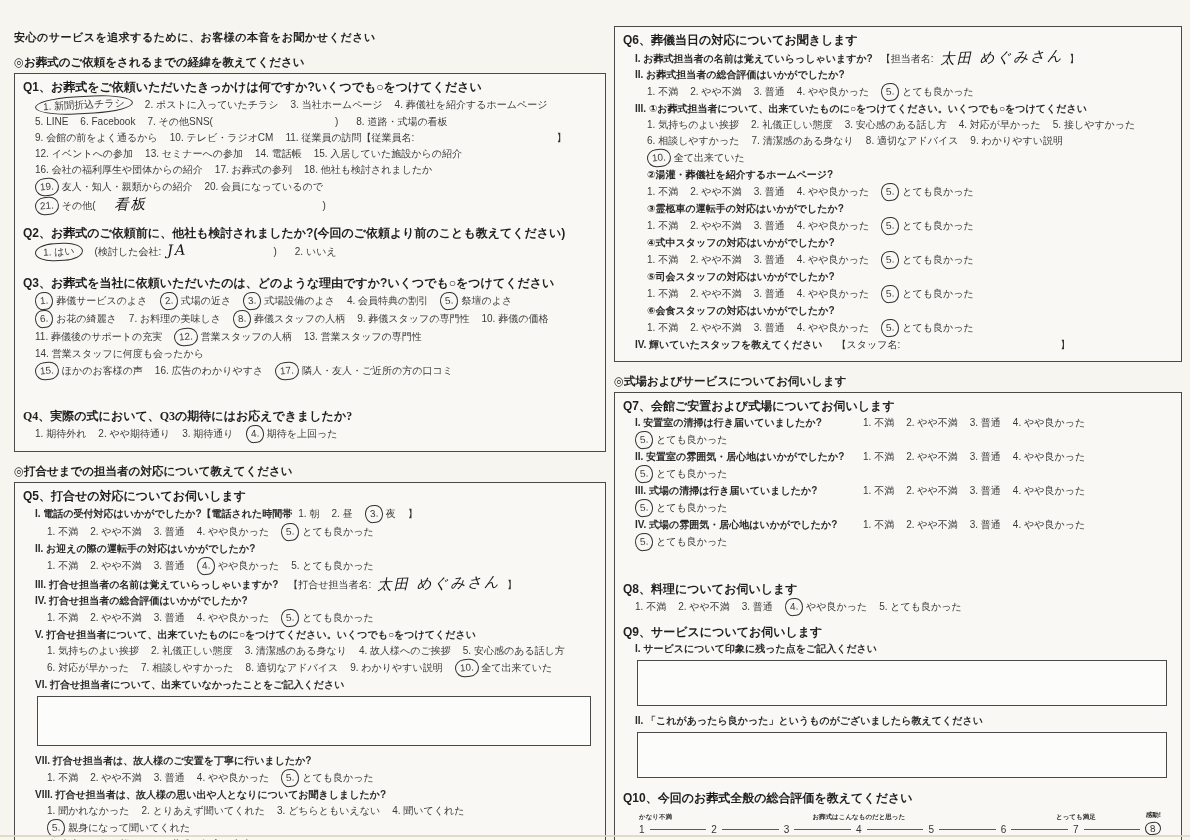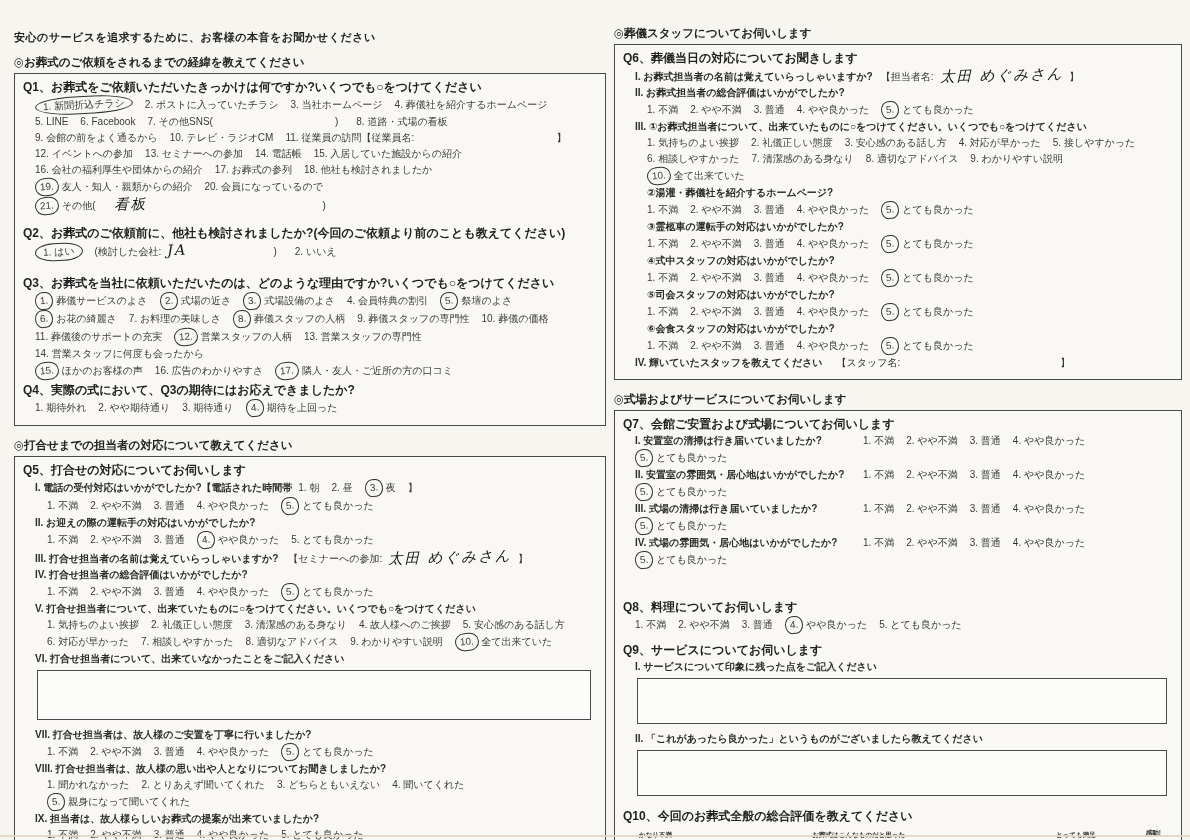--- a/index.html
+++ b/index.html
@@ -64,51 +64,50 @@
           <div class="line ind1"><span class="opt"><span class="num">16.</span> <span class="olab">会社の福利厚生や団体からの紹介</span></span><span class="opt"><span class="num">17.</span> <span class="olab">お葬式の参列</span></span><span class="opt"><span class="num">18.</span> <span class="olab">他社も検討されましたか</span></span></div>
           <div class="line ind1"><span class="opt"><span class="num circ">19.</span> <span class="olab">友人・知人・親類からの紹介</span></span><span class="opt"><span class="num">20.</span> <span class="olab">会員になっているので</span></span></div>
           <div class="line ind1"><span class="opt"><span class="num circ">21.</span> <span class="olab">その他(</span></span><span class="hand">看板</span><span class="gap" style="width: 170px;"></span><span class="pt">)</span></div>
           <div class="qt line" style="margin-top: 10px;">Q2、お葬式のご依頼前に、他社も検討されましたか?(今回のご依頼より前のことも教えてください)</div>
           <div class="line ind1"><span class="opt"><span class="circ circ-w"><span class="num">1.</span> <span class="olab">はい</span></span></span><span class="pt">(検討した会社:</span><span class="hand">JA</span><span class="gap" style="width: 80px;"></span><span class="pt">)</span><span class="gap" style="width: 18px;"></span><span class="opt"><span class="num">2.</span> <span class="olab">いいえ</span></span></div>
           <div class="qt line" style="margin-top: 14px;">Q3、お葬式を当社に依頼いただいたのは、どのような理由ですか?いくつでも○をつけてください</div>
           <div class="line ind1"><span class="opt"><span class="num circ">1.</span> <span class="olab">葬儀サービスのよさ</span></span><span class="opt"><span class="num circ">2.</span> <span class="olab">式場の近さ</span></span><span class="opt"><span class="num circ">3.</span> <span class="olab">式場設備のよさ</span></span><span class="opt"><span class="num">4.</span> <span class="olab">会員特典の割引</span></span><span class="opt"><span class="num circ">5.</span> <span class="olab">祭壇のよさ</span></span></div>
           <div class="line ind1"><span class="opt"><span class="num circ">6.</span> <span class="olab">お花の綺麗さ</span></span><span class="opt"><span class="num">7.</span> <span class="olab">お料理の美味しさ</span></span><span class="opt"><span class="num circ">8.</span> <span class="olab">葬儀スタッフの人柄</span></span><span class="opt"><span class="num">9.</span> <span class="olab">葬儀スタッフの専門性</span></span><span class="opt"><span class="num">10.</span> <span class="olab">葬儀の価格</span></span></div>
           <div class="line ind1"><span class="opt"><span class="num">11.</span> <span class="olab">葬儀後のサポートの充実</span></span><span class="opt"><span class="num circ">12.</span> <span class="olab">営業スタッフの人柄</span></span><span class="opt"><span class="num">13.</span> <span class="olab">営業スタッフの専門性</span></span><span class="opt"><span class="num">14.</span> <span class="olab">営業スタッフに何度も会ったから</span></span></div>
           <div class="line ind1"><span class="opt"><span class="num circ">15.</span> <span class="olab">ほかのお客様の声</span></span><span class="opt"><span class="num">16.</span> <span class="olab">広告のわかりやすさ</span></span><span class="opt"><span class="num circ">17.</span> <span class="olab">隣人・友人・ご近所の方の口コミ</span></span></div>
-          <div class="qt line" style="margin-top: 2px;">Q4、実際の式において、Q3の期待にはお応えできましたか?</div>
+          <div class="qt line" style="margin-top: 28px; font-family: Liberation Serif, serif;">Q4、実際の式において、Q3の期待にはお応えできましたか?</div>
           <div class="line ind1"><span class="opt"><span class="num">1.</span> <span class="olab">期待外れ</span></span><span class="opt"><span class="num">2.</span> <span class="olab">やや期待通り</span></span><span class="opt"><span class="num">3.</span> <span class="olab">期待通り</span></span><span class="opt"><span class="num circ">4.</span> <span class="olab">期待を上回った</span></span></div>
         </div>
         <div class="sech">◎打合せまでの担当者の対応について教えてください</div>
         <div class="qbox">
           <div class="qt line">Q5、打合せの対応についてお伺いします</div>
           <div class="line ind1"><span class="st">I. 電話の受付対応はいかがでしたか?【電話された時間帯</span><span class="gap" style="width: 6px;"></span><span class="opt"><span class="num">1.</span> <span class="olab">朝</span></span><span class="opt"><span class="num">2.</span> <span class="olab">昼</span></span><span class="opt"><span class="num circ">3.</span> <span class="olab">夜</span></span><span class="pt">】</span></div>
           <div class="line ind2"><span class="opt"><span class="num">1.</span> <span class="olab">不満</span></span><span class="opt"><span class="num">2.</span> <span class="olab">やや不満</span></span><span class="opt"><span class="num">3.</span> <span class="olab">普通</span></span><span class="opt"><span class="num">4.</span> <span class="olab">やや良かった</span></span><span class="opt"><span class="num circ">5.</span> <span class="olab">とても良かった</span></span></div>
           <div class="line ind1"><span class="st">II. お迎えの際の運転手の対応はいかがでしたか?</span></div>
           <div class="line ind2"><span class="opt"><span class="num">1.</span> <span class="olab">不満</span></span><span class="opt"><span class="num">2.</span> <span class="olab">やや不満</span></span><span class="opt"><span class="num">3.</span> <span class="olab">普通</span></span><span class="opt"><span class="num circ">4.</span> <span class="olab">やや良かった</span></span><span class="opt"><span class="num">5.</span> <span class="olab">とても良かった</span></span></div>
-          <div class="line ind1"><span class="st">III. 打合せ担当者の名前は覚えていらっしゃいますか?</span><span class="gap" style="width: 10px;"></span><span class="pt">【セミナーへの参加:</span><span class="hand">太田 めぐみさん</span><span class="pt">】</span></div>
+          <div class="line ind1"><span class="st">III. 打合せ担当者の名前は覚えていらっしゃいますか?</span><span class="gap" style="width: 10px;"></span><span class="pt">【打合せ担当者名:</span><span class="hand">太田 めぐみさん</span><span class="pt">】</span></div>
           <div class="line ind1"><span class="st">IV. 打合せ担当者の総合評価はいかがでしたか?</span></div>
           <div class="line ind2"><span class="opt"><span class="num">1.</span> <span class="olab">不満</span></span><span class="opt"><span class="num">2.</span> <span class="olab">やや不満</span></span><span class="opt"><span class="num">3.</span> <span class="olab">普通</span></span><span class="opt"><span class="num">4.</span> <span class="olab">やや良かった</span></span><span class="opt"><span class="num circ">5.</span> <span class="olab">とても良かった</span></span></div>
           <div class="line ind1"><span class="st">V. 打合せ担当者について、出来ていたものに○をつけてください。いくつでも○をつけてください</span></div>
           <div class="line ind2"><span class="opt"><span class="num">1.</span> <span class="olab">気持ちのよい挨拶</span></span><span class="opt"><span class="num">2.</span> <span class="olab">礼儀正しい態度</span></span><span class="opt"><span class="num">3.</span> <span class="olab">清潔感のある身なり</span></span><span class="opt"><span class="num">4.</span> <span class="olab">故人様へのご挨拶</span></span><span class="opt"><span class="num">5.</span> <span class="olab">安心感のある話し方</span></span></div>
           <div class="line ind2"><span class="opt"><span class="num">6.</span> <span class="olab">対応が早かった</span></span><span class="opt"><span class="num">7.</span> <span class="olab">相談しやすかった</span></span><span class="opt"><span class="num">8.</span> <span class="olab">適切なアドバイス</span></span><span class="opt"><span class="num">9.</span> <span class="olab">わかりやすい説明</span></span><span class="opt"><span class="num circ">10.</span> <span class="olab">全て出来ていた</span></span></div>
           <div class="line ind1"><span class="st">VI. 打合せ担当者について、出来ていなかったことをご記入ください</span></div>
           <div class="wbox" style="height: 48px;"></div>
           <div class="line ind1"><span class="st">VII. 打合せ担当者は、故人様のご安置を丁寧に行いましたか?</span></div>
           <div class="line ind2"><span class="opt"><span class="num">1.</span> <span class="olab">不満</span></span><span class="opt"><span class="num">2.</span> <span class="olab">やや不満</span></span><span class="opt"><span class="num">3.</span> <span class="olab">普通</span></span><span class="opt"><span class="num">4.</span> <span class="olab">やや良かった</span></span><span class="opt"><span class="num circ">5.</span> <span class="olab">とても良かった</span></span></div>
           <div class="line ind1"><span class="st">VIII. 打合せ担当者は、故人様の思い出や人となりについてお聞きしましたか?</span></div>
           <div class="line ind2"><span class="opt"><span class="num">1.</span> <span class="olab">聞かれなかった</span></span><span class="opt"><span class="num">2.</span> <span class="olab">とりあえず聞いてくれた</span></span><span class="opt"><span class="num">3.</span> <span class="olab">どちらともいえない</span></span><span class="opt"><span class="num">4.</span> <span class="olab">聞いてくれた</span></span><span class="opt"><span class="num circ">5.</span> <span class="olab">親身になって聞いてくれた</span></span></div>
           <div class="line ind1"><span class="st">IX. 担当者は、故人様らしいお葬式の提案が出来ていましたか?</span></div>
           <div class="line ind2"><span class="opt"><span class="num">1.</span> <span class="olab">不満</span></span><span class="opt"><span class="num">2.</span> <span class="olab">やや不満</span></span><span class="opt"><span class="num">3.</span> <span class="olab">普通</span></span><span class="opt"><span class="num">4.</span> <span class="olab">やや良かった</span></span><span class="opt"><span class="num">5.</span> <span class="olab">とても良かった</span></span></div>
         </div>
       </div>
 
   </div>
   <div class="col" id="colR">
     <div class="secs" id="secsR">
-        <div class="sech">◎葬儀スタッフについてお伺いします</div>
         <div class="qbox">
           <div class="qt line">Q6、葬儀当日の対応についてお聞きします</div>
           <div class="line ind1"><span class="st">I. お葬式担当者の名前は覚えていらっしゃいますか?</span><span class="gap" style="width: 8px;"></span><span class="pt">【担当者名:</span><span class="hand">太田 めぐみさん</span><span class="pt">】</span></div>
           <div class="line ind1"><span class="st">II. お葬式担当者の総合評価はいかがでしたか?</span></div>
           <div class="line ind2"><span class="opt"><span class="num">1.</span> <span class="olab">不満</span></span><span class="opt"><span class="num">2.</span> <span class="olab">やや不満</span></span><span class="opt"><span class="num">3.</span> <span class="olab">普通</span></span><span class="opt"><span class="num">4.</span> <span class="olab">やや良かった</span></span><span class="opt"><span class="num circ">5.</span> <span class="olab">とても良かった</span></span></div>
           <div class="line ind1"><span class="st">III. ①お葬式担当者について、出来ていたものに○をつけてください。いくつでも○をつけてください</span></div>
           <div class="line ind2"><span class="opt"><span class="num">1.</span> <span class="olab">気持ちのよい挨拶</span></span><span class="opt"><span class="num">2.</span> <span class="olab">礼儀正しい態度</span></span><span class="opt"><span class="num">3.</span> <span class="olab">安心感のある話し方</span></span><span class="opt"><span class="num">4.</span> <span class="olab">対応が早かった</span></span><span class="opt"><span class="num">5.</span> <span class="olab">接しやすかった</span></span></div>
           <div class="line ind2"><span class="opt"><span class="num">6.</span> <span class="olab">相談しやすかった</span></span><span class="opt"><span class="num">7.</span> <span class="olab">清潔感のある身なり</span></span><span class="opt"><span class="num">8.</span> <span class="olab">適切なアドバイス</span></span><span class="opt"><span class="num">9.</span> <span class="olab">わかりやすい説明</span></span><span class="opt"><span class="num circ">10.</span> <span class="olab">全て出来ていた</span></span></div>
           <div class="line ind2"><span class="st">②湯灌・葬儀社を紹介するホームページ?</span></div>
           <div class="line ind2"><span class="opt"><span class="num">1.</span> <span class="olab">不満</span></span><span class="opt"><span class="num">2.</span> <span class="olab">やや不満</span></span><span class="opt"><span class="num">3.</span> <span class="olab">普通</span></span><span class="opt"><span class="num">4.</span> <span class="olab">やや良かった</span></span><span class="opt"><span class="num circ">5.</span> <span class="olab">とても良かった</span></span></div>

